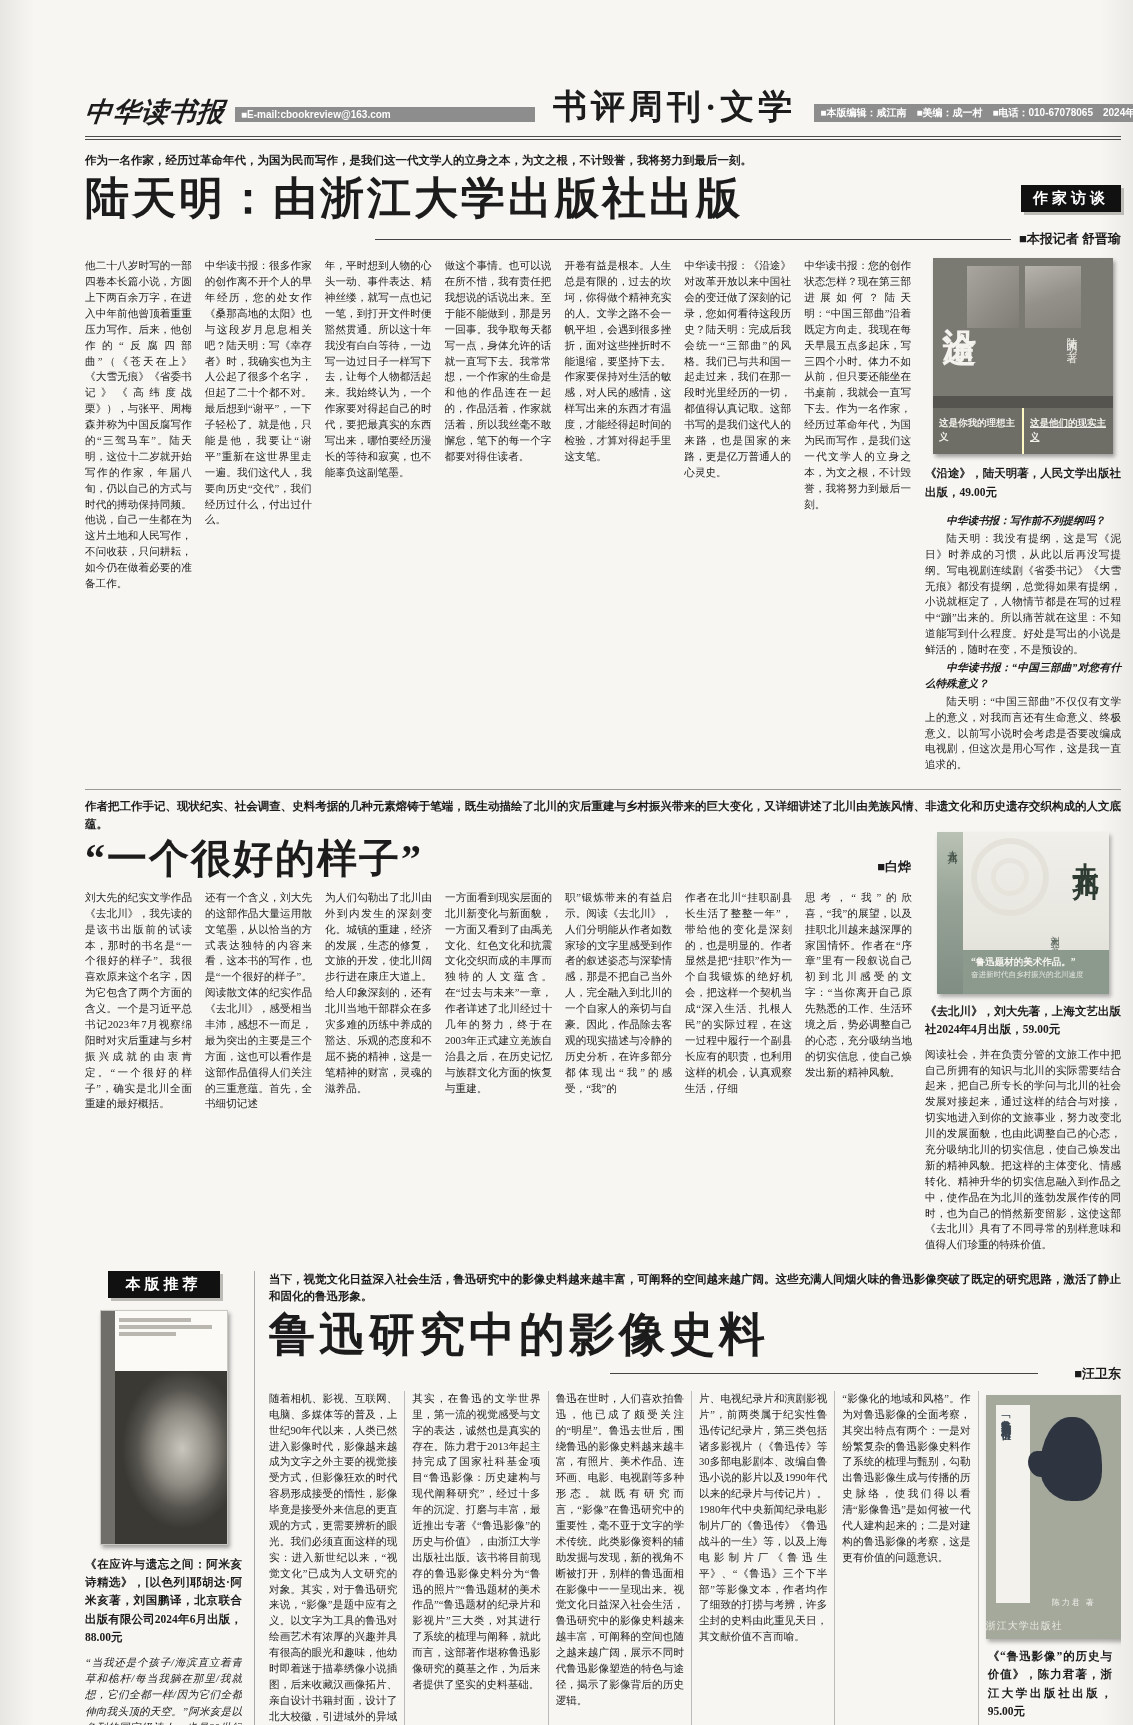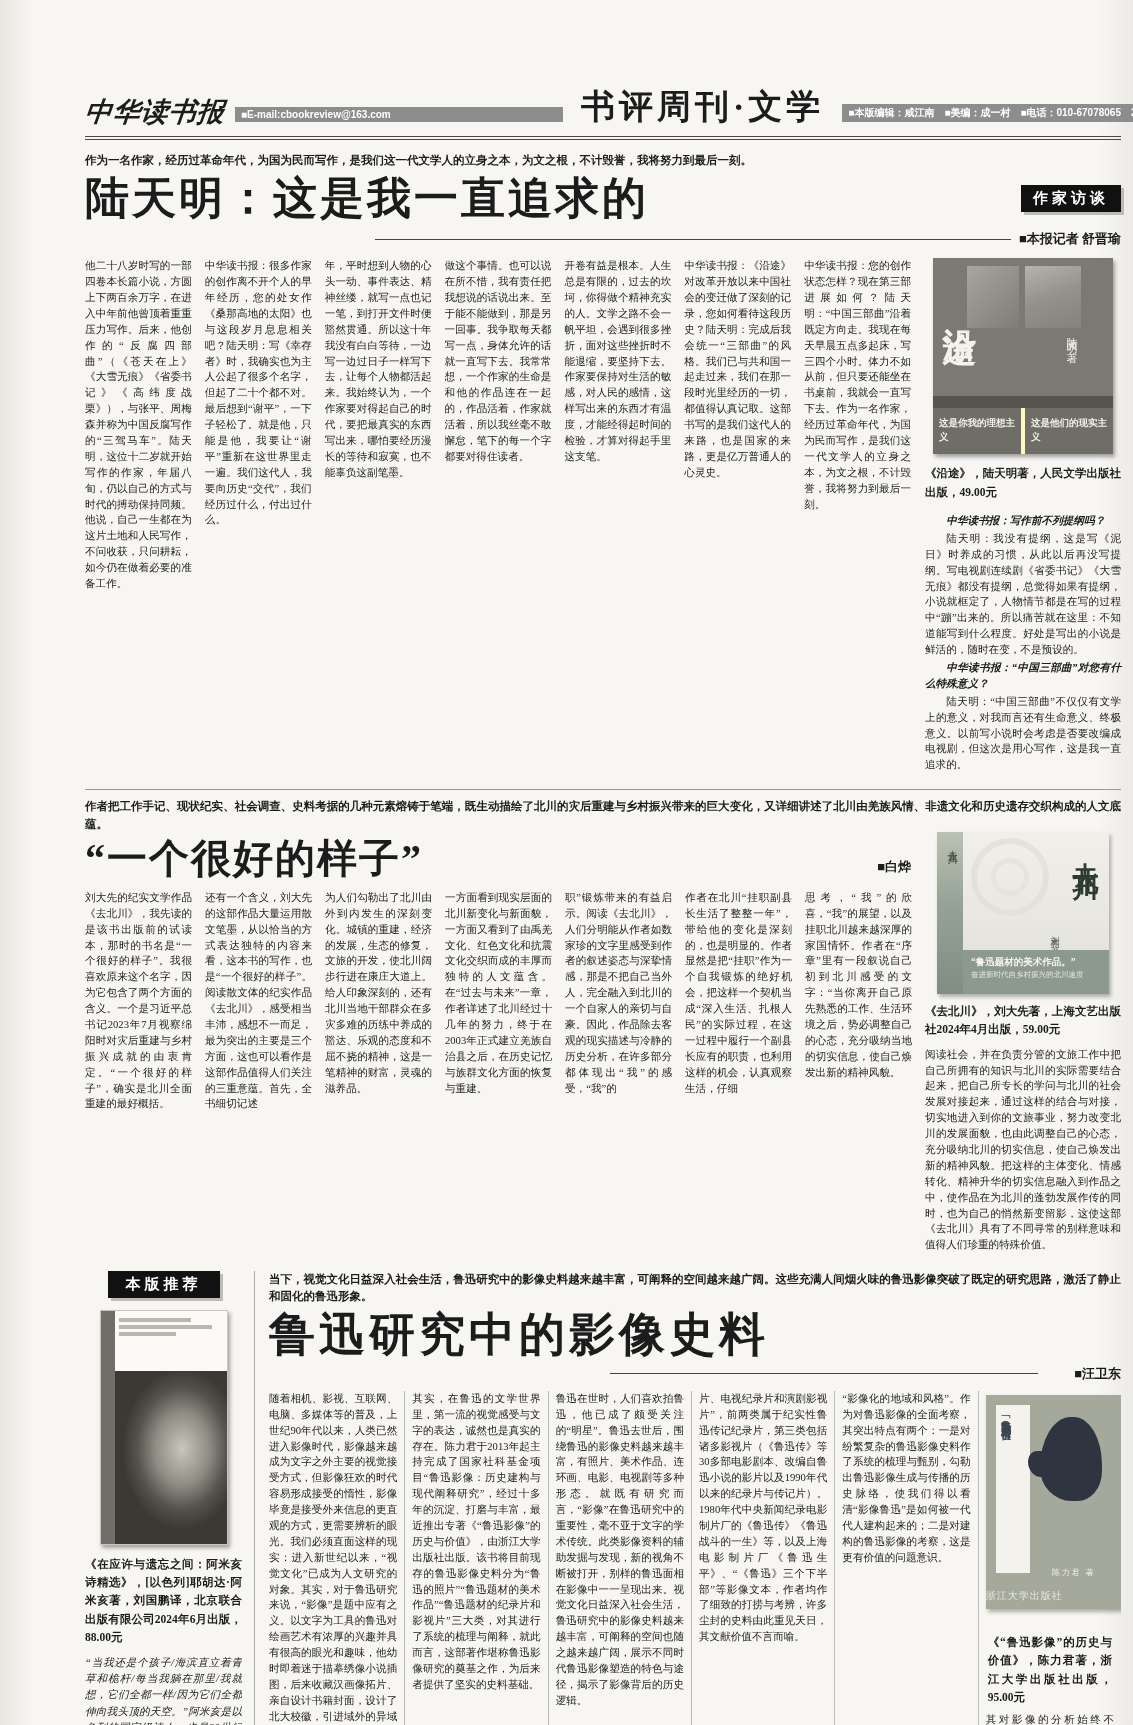--- a/index.html
+++ b/index.html
@@ -10,21 +10,21 @@
     color:#1c1c1c; overflow:hidden;
     font-family:"Liberation Serif","DejaVu Serif",serif;
   }
   .inner{ position:absolute; left:85px; top:84px; width:1036px; }
 
   
   .masthead{ display:flex; align-items:flex-end; gap:10px; border-bottom:4px double #4a4a4a; padding-bottom:6px; }
   .logo{ font-family:"DejaVu Serif",serif; font-weight:bold; font-style:italic; font-size:27px; letter-spacing:1px; white-space:nowrap; transform:skewX(-6deg); }
   .mh-left{ flex:0 0 auto; }
   .bar{ background:#8d8d8d; color:#fff; font-family:"Liberation Sans",sans-serif; font-size:10px; font-weight:bold; padding:2px 6px; white-space:nowrap; }
-  .bar-email{ width:328px; margin-bottom:2px; }
+  .bar-email{ width:300px; margin-bottom:2px; }
   .mh-mid{ flex:0 0 auto; }
   .section-title{ font-weight:bold; font-size:34px; letter-spacing:4px; white-space:nowrap; padding:0 8px; }
   .mh-right{ flex:1; display:flex; align-items:flex-end; gap:10px; justify-content:flex-end; }
 
   
   .kicker{ font-family:"Liberation Sans",sans-serif; font-weight:bold; font-size:11.5px; line-height:1.55; text-align:justify; }
   .headline-row{ display:flex; align-items:flex-end; }
   .tag{ background:#111; color:#fff; font-family:"Liberation Sans",sans-serif; font-weight:bold; font-size:15px; letter-spacing:4px; padding:4px 12px; box-shadow:3px 3px 0 #bdbbb6; white-space:nowrap; }
   .byline-row{ display:flex; align-items:center; gap:8px; }
   .byline-rule{ flex:1; border-top:1px solid #444; }
@@ -42,21 +42,21 @@
   .interview-cols{ flex:1; height:468px; }
   .interview-side{ flex:0 0 196px; }
   .cover-yantu{ position:relative; width:180px; height:196px; margin:0 auto; background:#7b7a72; box-shadow:2px 3px 4px rgba(0,0,0,.35); overflow:hidden; }
   .yantu-ph1{ position:absolute; left:34px; top:8px; width:52px; height:62px; background:linear-gradient(135deg,#a8a69e,#8e8c84 60%,#7f7d75); }
   .yantu-ph2{ position:absolute; left:92px; top:8px; width:56px; height:62px; background:linear-gradient(160deg,#b5b3ab,#93918a 50%,#84827a); }
   .yantu-title{ position:absolute; left:8px; top:44px; color:#f4f2ec; font-weight:bold; font-size:34px; line-height:1.05; letter-spacing:4px; }
   .yantu-author{ position:absolute; right:34px; top:70px; color:#efede7; font-size:11px; letter-spacing:3px; }
   .yantu-band{ position:absolute; left:0; right:0; top:138px; height:12px; background:#55544e; }
   .yantu-quotes{ position:absolute; left:0; right:0; bottom:0; top:150px; background:#6e6d66; display:flex; color:#f2f0ea; font-size:9.5px; font-weight:bold; }
   .yantu-quotes div{ flex:1; padding:8px 6px; line-height:1.5; }
-  .yantu-quotes div + div{ border-left:4px solid #fef9c3; }
+  .yantu-quotes div + div{ border-left:2px solid #fef9c3;text-decoration:underline; }
   .interview-side .caption{ margin-top:10px; }
   .qa{ margin-top:12px; font-size:10.6px; line-height:1.5; text-align:justify; }
   .qa p{ text-indent:2em; margin-top:2px; }
 
   
   .sec-review{ margin-top:16px; border-top:1px solid #999; padding-top:8px; }
   .hl-review{ font-weight:bold; font-size:40px; letter-spacing:2px; white-space:nowrap; line-height:1.15; }
   .review-body{ margin-top:8px; display:flex; gap:13px; }
   .review-cols{ flex:1; height:338px;justify-content:flex-end; }
   .review-side{ flex:0 0 196px; margin-top:-58px; }
@@ -82,21 +82,21 @@
   .am-photo{ position:absolute; left:14px; right:0; bottom:0; top:60px;
     background:radial-gradient(60px 80px at 60% 45%, #c9c6be 0, #8f8c84 45%, #55534d 75%, #3a3934 100%); }
   .rec-caption{ margin-top:10px; }
   .rec-blurb{ margin-top:8px; font-size:10.6px; line-height:1.55; text-align:justify; font-style:italic; overflow:hidden; }
   .luxun-area{ flex:1; min-width:0; }
   .hl-luxun{ font-weight:bold; font-size:46px; letter-spacing:4px; white-space:nowrap; line-height:1.1; margin-top:4px; }
   .luxun-body{ display:flex; gap:0; margin-top:8px; height:440px; overflow:hidden; }
   .luxun-body .col{ padding:0 7px; }
   .luxun-body .col + .col{ border-left:1px solid #bbb; }
   .luxun-last{ display:flex; flex-direction:column; }
-  .cover-lx{ position:relative; width:138px; height:214px; margin:4px auto 16px; background:#a4a99c; box-shadow:2px 3px 4px rgba(0,0,0,.3); overflow:hidden; }
+  .cover-lx{ position:relative; width:138px; height:244px; margin:4px auto 0; background:#a4a99c; box-shadow:2px 3px 4px rgba(0,0,0,.3); overflow:hidden; }
   .lx-titlebox{ position:absolute; left:10px; top:10px; bottom:36px; width:34px; background:#f3f2ec; padding:6px 4px; }
   .lx-titlebox .vtext{ color:#3c4652; font-weight:bold; font-size:10px; letter-spacing:1px; line-height:1.3; }
   .lx-sil{ position:absolute; right:22px; top:22px; width:62px; height:84px; background:#2f3540;
     border-radius:50% 46% 40% 52% / 62% 58% 36% 40%; }
   .lx-sil:before{ content:""; position:absolute; left:-12px; top:34px; width:22px; height:26px; background:#2f3540; border-radius:40% 10% 20% 60%; }
   .lx-author{ position:absolute; right:28px; bottom:30px; color:#efeee8; font-size:8px; letter-spacing:2px; }
   .lx-pub{ position:absolute; left:0; right:0; bottom:6px; text-align:left; color:#e8e7e0; font-size:10px; letter-spacing:1px; }
   .lx-caption{ margin:8px 2px 6px; }
 </style>
 </head>
@@ -117,21 +117,21 @@
       </div>
       <div class="mh-right">
         <div class="bar" style="margin-bottom:8px;">■本版编辑：咸江南　■美编：成一村　■电话：010-67078065　2024年7月31日</div>
 
       </div>
     </div>
 
     <div class="sec-interview">
       <div class="kicker">作为一名作家，经历过革命年代，为国为民而写作，是我们这一代文学人的立身之本，为文之根，不计毁誉，我将努力到最后一刻。</div>
       <div class="headline-row" style="margin-top:4px;">
-        <div class="hl-interview">陆天明：这是我一直追求的</div>
+        <div class="hl-interview">陆天明：由浙江大学出版社出版</div>
         <div style="flex:1"></div>
         <div class="tag" style="margin-bottom:10px;">作家访谈</div>
       </div>
       <div class="byline-row" style="width:72%; margin:8px 0 0 auto;">
         <div class="byline-rule"></div>
         <div class="byline">■本报记者  舒晋瑜</div>
       </div>
 
       <div class="interview-body">
         <div class="cols interview-cols">

